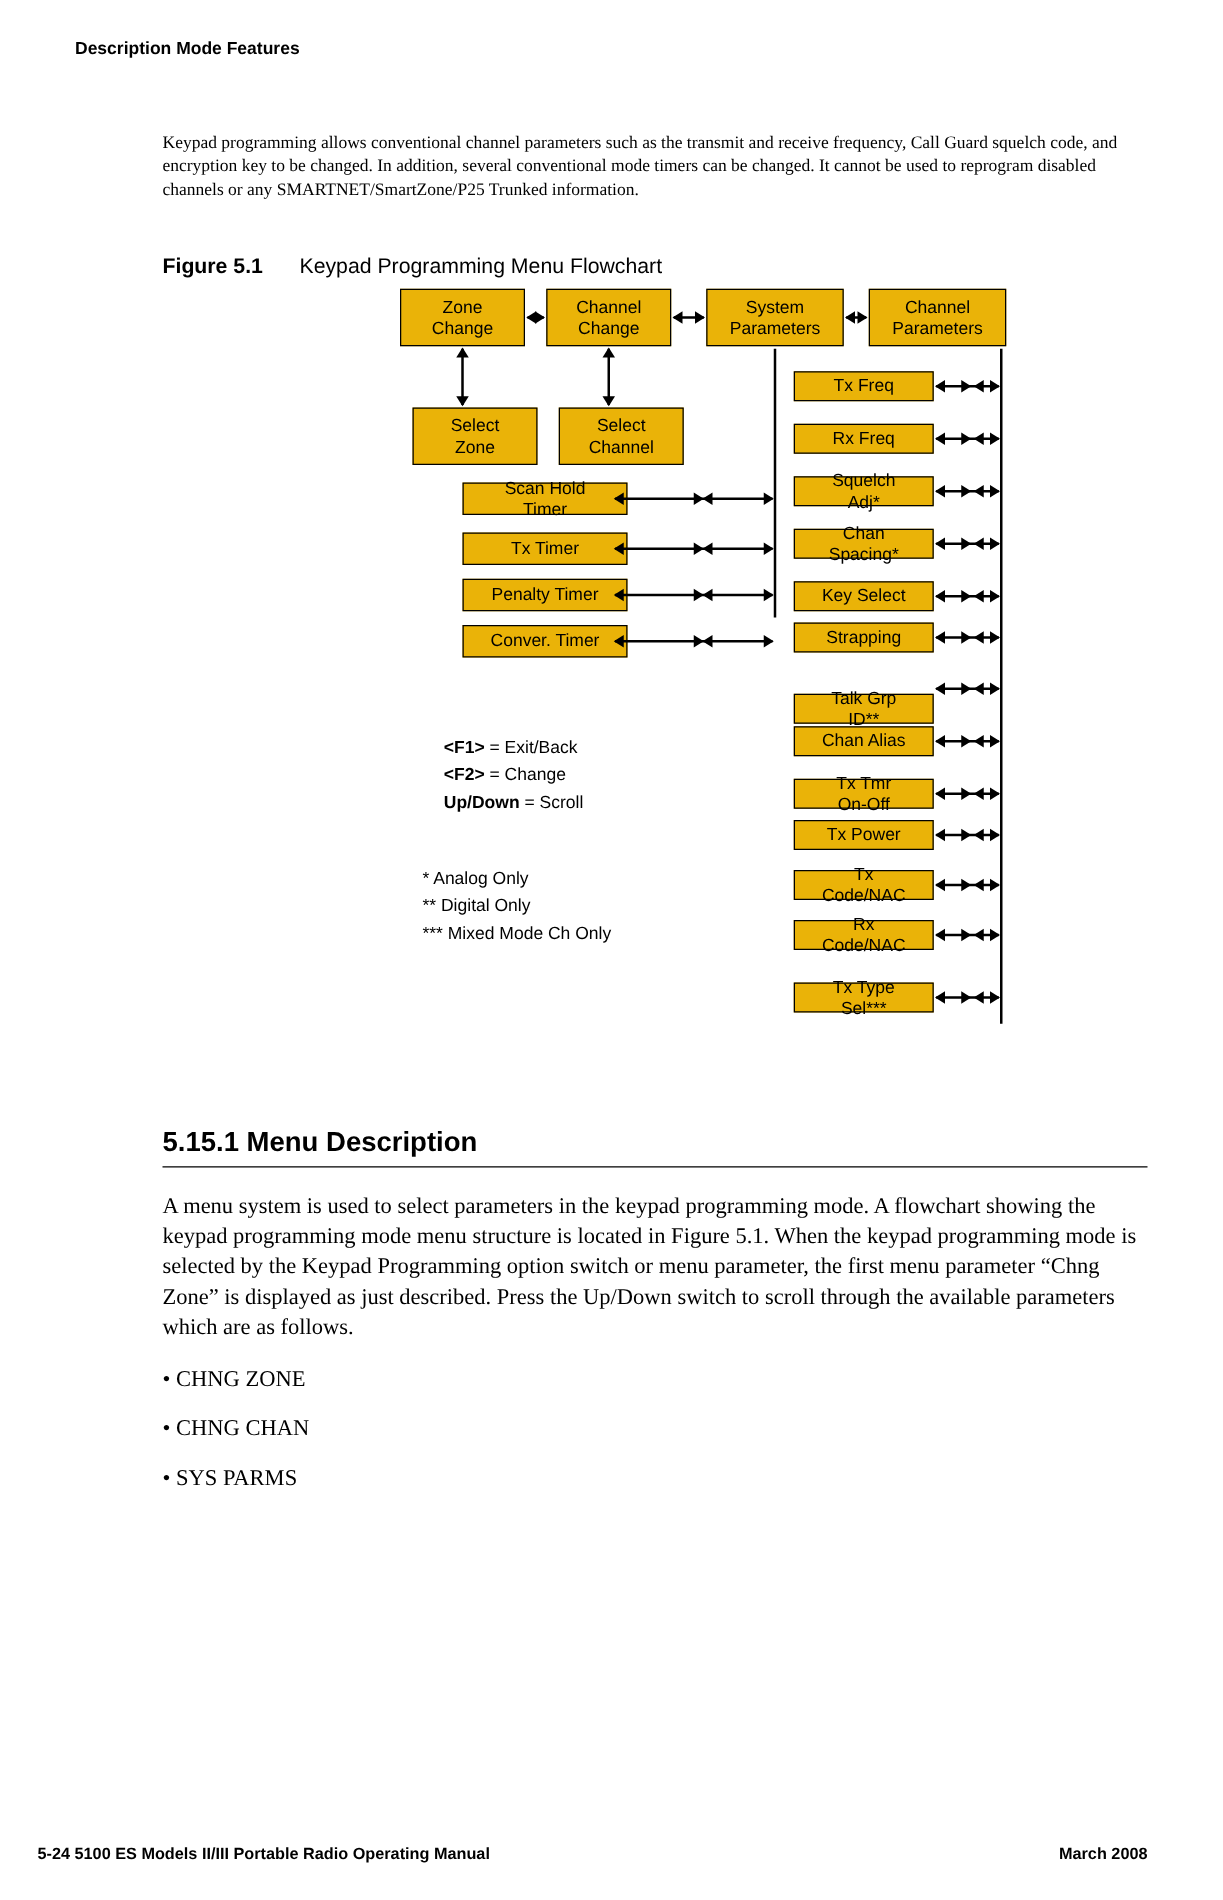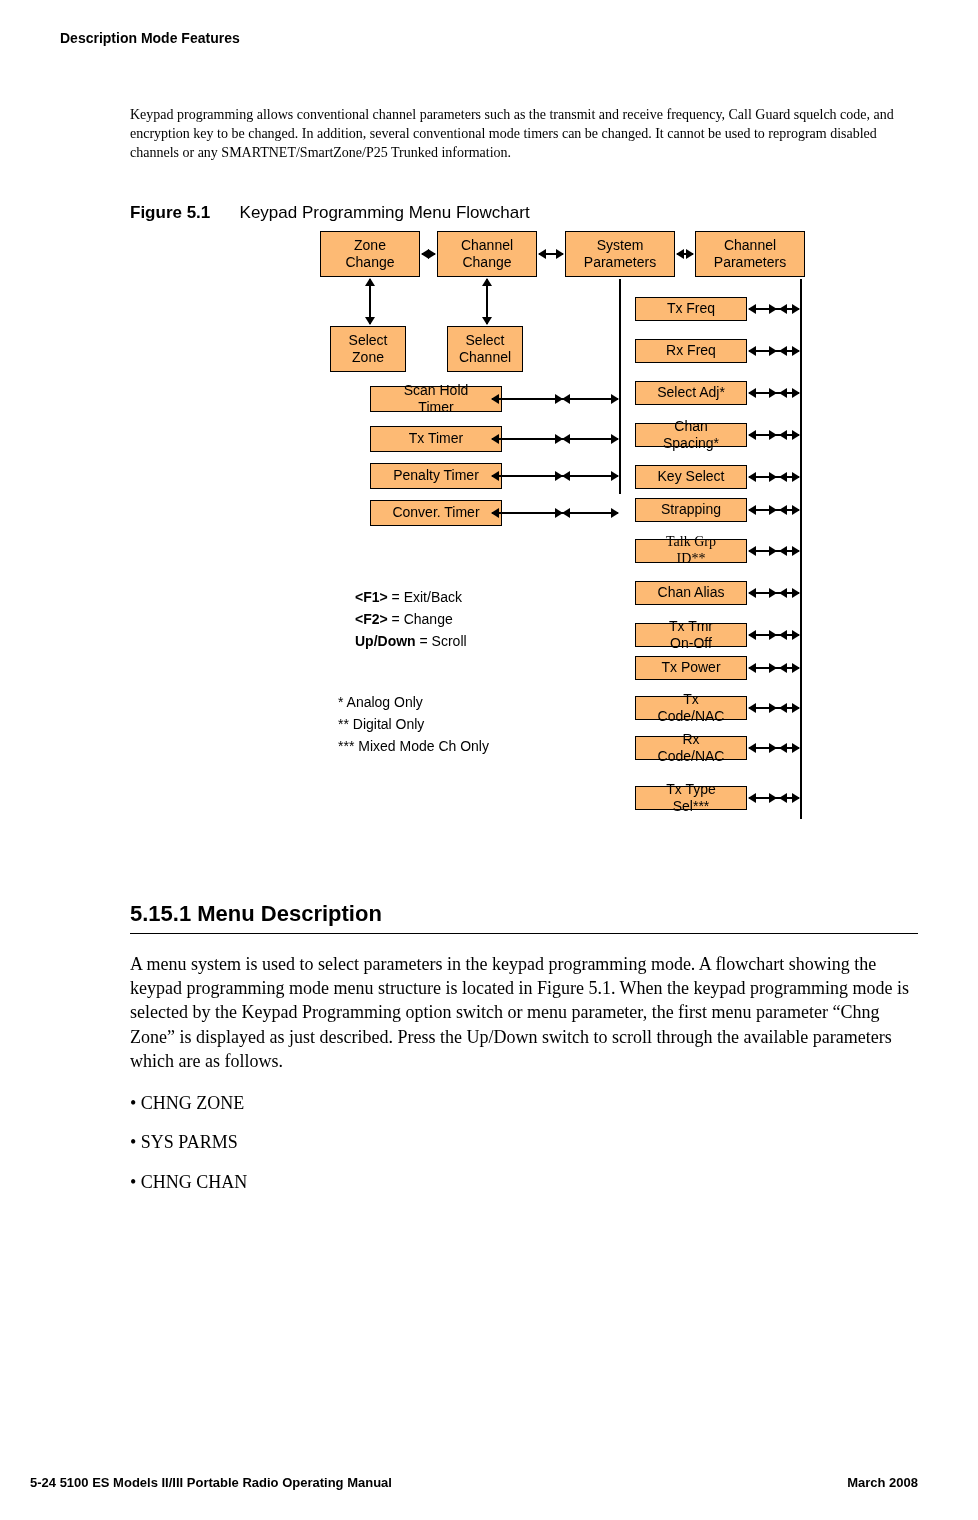--- a/index.html
+++ b/index.html
@@ -41,30 +41,30 @@
     .flowchart {
       position: relative;
       margin-left: 180px;
       height: 620px;
       font-family: Arial, Helvetica, sans-serif;
       font-size: 14px;
     }
     .box {
       position: absolute;
       border: 1px solid #000;
-      background: #fdba74;
+      background: #eab308;
       display: flex;
       align-items: center;
       justify-content: center;
       text-align: center;
       padding: 4px 20px;
       line-height: 1.2;
     }
     .box-top { width: 100px; height: 46px; }
-    .box-sub { width: 76px; height: 46px; }
+    .box-sub { width: 100px; height: 46px; }
     .box-mid { width: 132px; height: 26px; }
     .box-right { width: 112px; height: 24px; }
     .arrow-h {
       position: absolute;
       height: 2px;
       background: #000;
     }
     .arrow-h::before, .arrow-h::after {
       content: "";
       position: absolute;
@@ -224,25 +224,25 @@
       <span class="ah-left"></span>
       <span class="ah-right" style="right:55px;"></span>
       <span class="ah-left" style="left:70px;"></span>
       <span class="ah-right"></span>
     </div>
 
   <div class="vline" style="left:560px; top:48px; height:540px;"></div>
 
   <div class="box box-right" style="left:395px; top:66px;">Tx Freq</div>
   <div class="box box-right" style="left:395px; top:108px;">Rx Freq</div>
-  <div class="box box-right" style="left:395px; top:150px;">Select Adj*</div>
+  <div class="box box-right" style="left:395px; top:150px;">Squelch Adj*</div>
   <div class="box box-right" style="left:395px; top:192px;">Chan Spacing*</div>
   <div class="box box-right" style="left:395px; top:234px;">Key Select</div>
   <div class="box box-right" style="left:395px; top:267px;">Strapping</div>
-  <div class="box box-right" style="left:395px; top:308px;font-family:Liberation Serif, serif;">Talk Grp ID**</div>
+  <div class="box box-right" style="left:395px; top:324px;">Talk Grp ID**</div>
   <div class="box box-right" style="left:395px; top:350px;">Chan Alias</div>
   <div class="box box-right" style="left:395px; top:392px;">Tx Tmr On-Off</div>
   <div class="box box-right" style="left:395px; top:425px;">Tx Power</div>
   <div class="box box-right" style="left:395px; top:465px;">Tx Code/NAC</div>
   <div class="box box-right" style="left:395px; top:505px;">Rx Code/NAC</div>
   <div class="box box-right" style="left:395px; top:555px;">Tx Type Sel***</div>
 
   <div class="conn-seg" style="left:509px; top:77px; width:50px;">
       <span class="ah-left"></span>
       <span class="ah-right" style="right:22px;"></span>
@@ -335,20 +335,20 @@
   </div>
 </div>
 
 <h2 class="section-heading">5.15.1   Menu Description</h2>
 <hr class="section-rule">
 
 <p class="para">A menu system is used to select parameters in the keypad programming mode. A flowchart showing the keypad programming mode menu structure is located in Figure 5.1. When the keypad programming mode is selected by the Keypad Programming option switch or menu parameter, the first menu parameter “Chng Zone” is displayed as just described. Press the Up/Down switch to scroll through the available parameters which are as follows.</p>
 
 <div class="bullet-list">
   <div class="item">CHNG ZONE</div>
+  <div class="item">CHNG CHAN</div>
   <div class="item">SYS PARMS</div>
-  <div class="item">CHNG CHAN</div>
 </div>
 
 <div class="footer">
   <span>5-24     5100 ES Models II/III Portable Radio Operating Manual</span>
   <span>March 2008</span>
 </div>
 
 </body></html>

